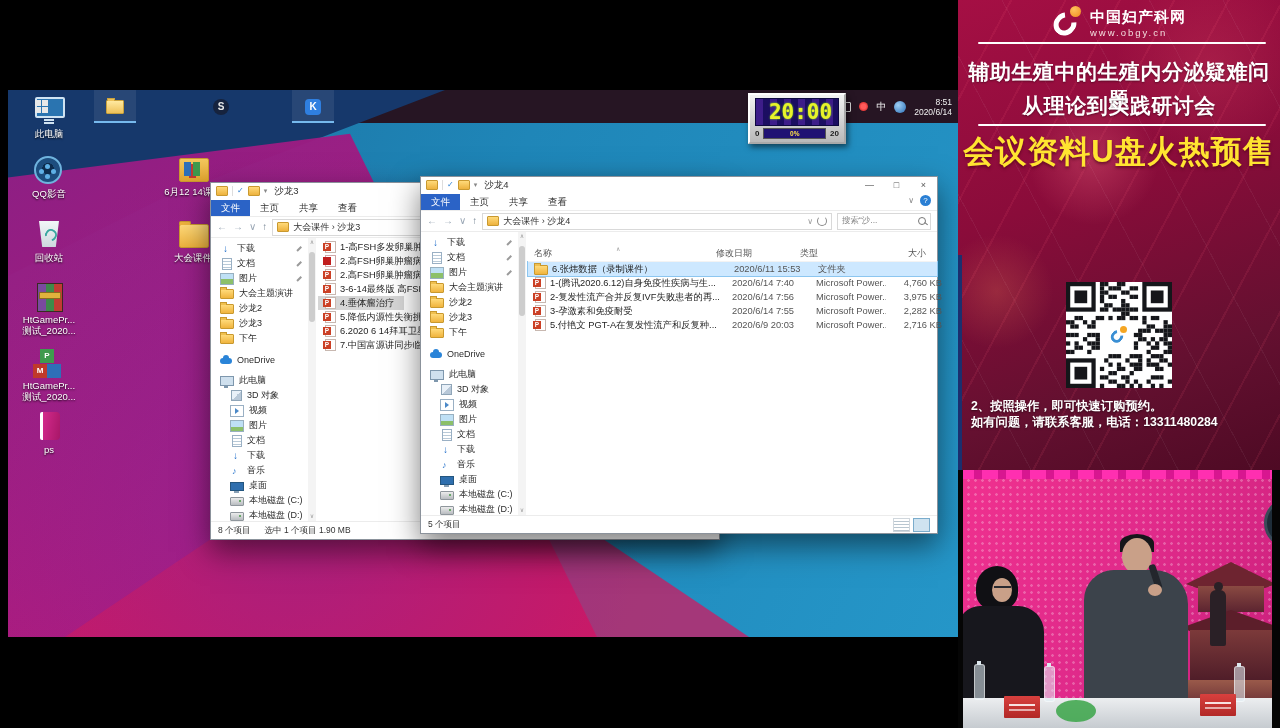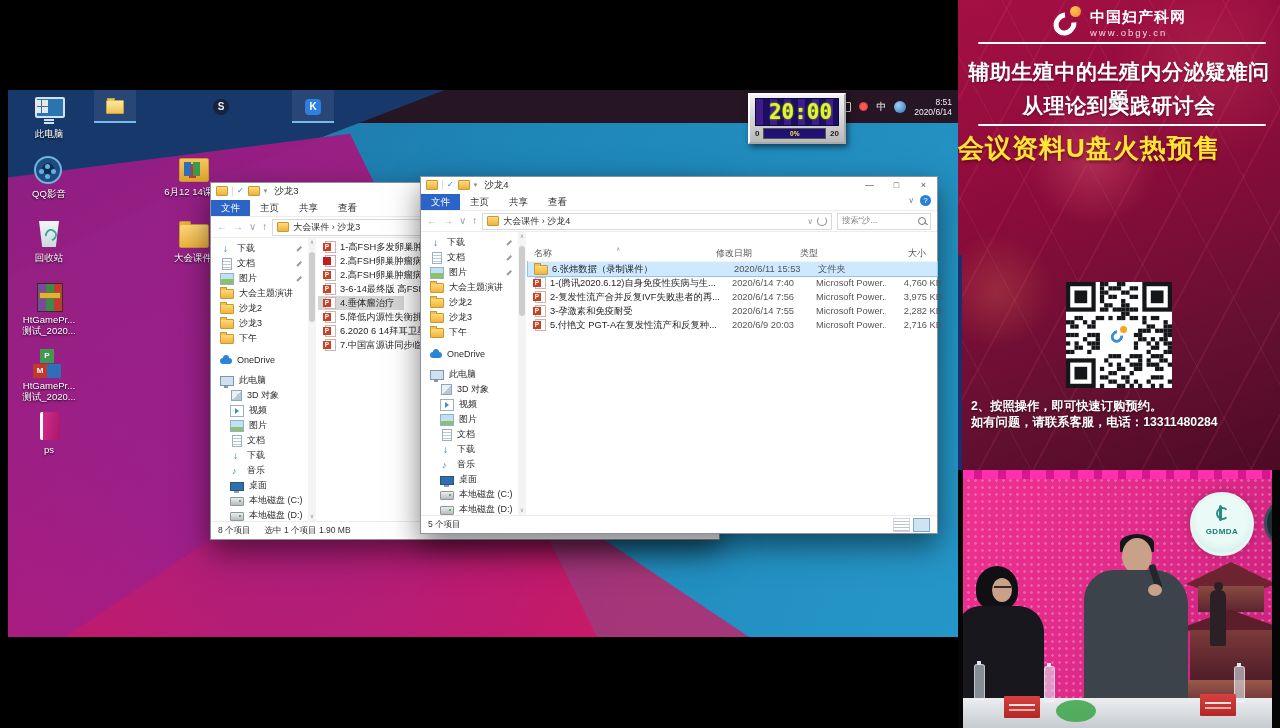--- a/index.html
+++ b/index.html
@@ -151,21 +151,21 @@
      repeating-linear-gradient(62deg,transparent 0 64px,rgba(255,255,255,.05) 64px 65px);}
   .brandrow{position:absolute;left:0;top:6px;width:100%;display:flex;justify-content:center;gap:8px;align-items:center;}
   .mark{width:30px;height:34px;position:relative;}
   .mark .ring{position:absolute;left:2px;top:6px;width:22px;height:24px;border:5px solid #fff;border-radius:50%;border-top-color:transparent;transform:rotate(40deg);box-sizing:border-box;}
   .mark .head{position:absolute;right:1px;top:0;width:11px;height:11px;border-radius:50%;background:radial-gradient(circle at 35% 30%,#ffc25e,#f08a1d);}
   .brandtxt{text-align:left;}
   .brandname{font-size:15px;font-weight:bold;letter-spacing:1px;}
   .brandurl{font-size:9.5px;letter-spacing:2px;color:#f3dede;}
   .hr{position:absolute;left:20px;right:14px;height:2px;background:#fff;border-radius:1px;}
   .ptitle{position:absolute;left:0;width:100%;text-align:center;font-size:21px;font-weight:bold;letter-spacing:.5px;text-shadow:0 1px 2px rgba(0,0,0,.4);}
-  .banner{position:absolute;left:0;top:131px;width:100%;text-align:left;font-size:26px;font-weight:bold;color:#ffe431;letter-spacing:1px;text-shadow:0 2px 3px rgba(70,0,20,.6);}
+  .banner{position:absolute;left:0;top:131px;width:100%;text-align:center;font-size:31px;font-weight:bold;color:#ffe431;letter-spacing:1px;text-shadow:0 2px 3px rgba(70,0,20,.6);}
   .pbody{position:absolute;left:13px;right:8px;top:170px;font-size:12.8px;font-weight:bold;line-height:1.36;text-shadow:0 1px 2px rgba(0,0,0,.45);}
   .qrwrap{position:absolute;left:108px;top:282px;width:106px;height:106px;background:#fff;padding:0;}
   .qrlogo{position:absolute;left:40px;top:40px;width:26px;height:26px;background:#fff;border-radius:5px;display:flex;align-items:center;justify-content:center;}
   .qrlogo .m2{width:16px;height:18px;position:relative;}
   .m2 .ring{position:absolute;left:0;top:4px;width:12px;height:13px;border:3px solid #3a8fd4;border-radius:50%;border-top-color:transparent;transform:rotate(40deg);box-sizing:border-box;}
   .m2 .head{position:absolute;right:0;top:0;width:7px;height:7px;border-radius:50%;background:#f5a623;}
   .buy{position:absolute;left:13px;right:6px;top:398px;font-weight:bold;text-shadow:0 1px 2px rgba(0,0,0,.5);}
   .buy .h{font-size:13px;margin-bottom:4px;}
   .buy .s{font-size:12.3px;line-height:1.32;}
   .edgeblue{position:absolute;left:0;top:255px;width:4px;height:215px;background:#1b2f6e;}
@@ -936,24 +936,20 @@
     </div>
     <div class="buy">
       <div class="s">2、按照操作，即可快速订购预约。</div>
       <div class="s">如有问题，请联系客服，电话：13311480284</div>
     </div>
   </div>
 
   <div id="video">
     <div class="dots"></div>
     <div class="vstrip"></div>
-    <div class="badge">
-      <span class="sym"></span>
-      <span class="txt">GDMDA</span>
-    </div>
     <div class="badge2"></div>
     <div class="temple">
       <div class="roof1"></div>
         <div class="body1"></div>
         <div class="roof2"></div>
         <div class="body2"></div>
         <div class="base"></div>
     </div>
     <div class="statue"></div>
     <div class="person p-woman">

